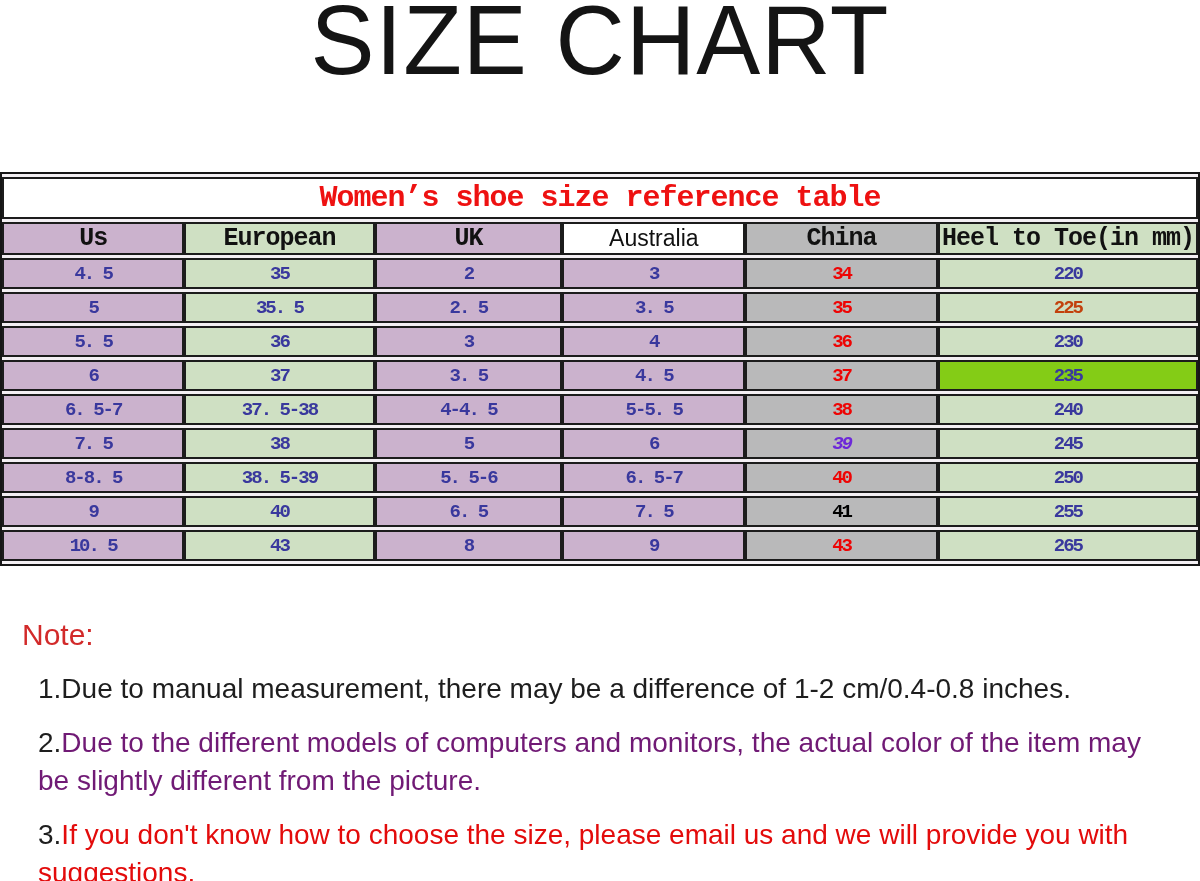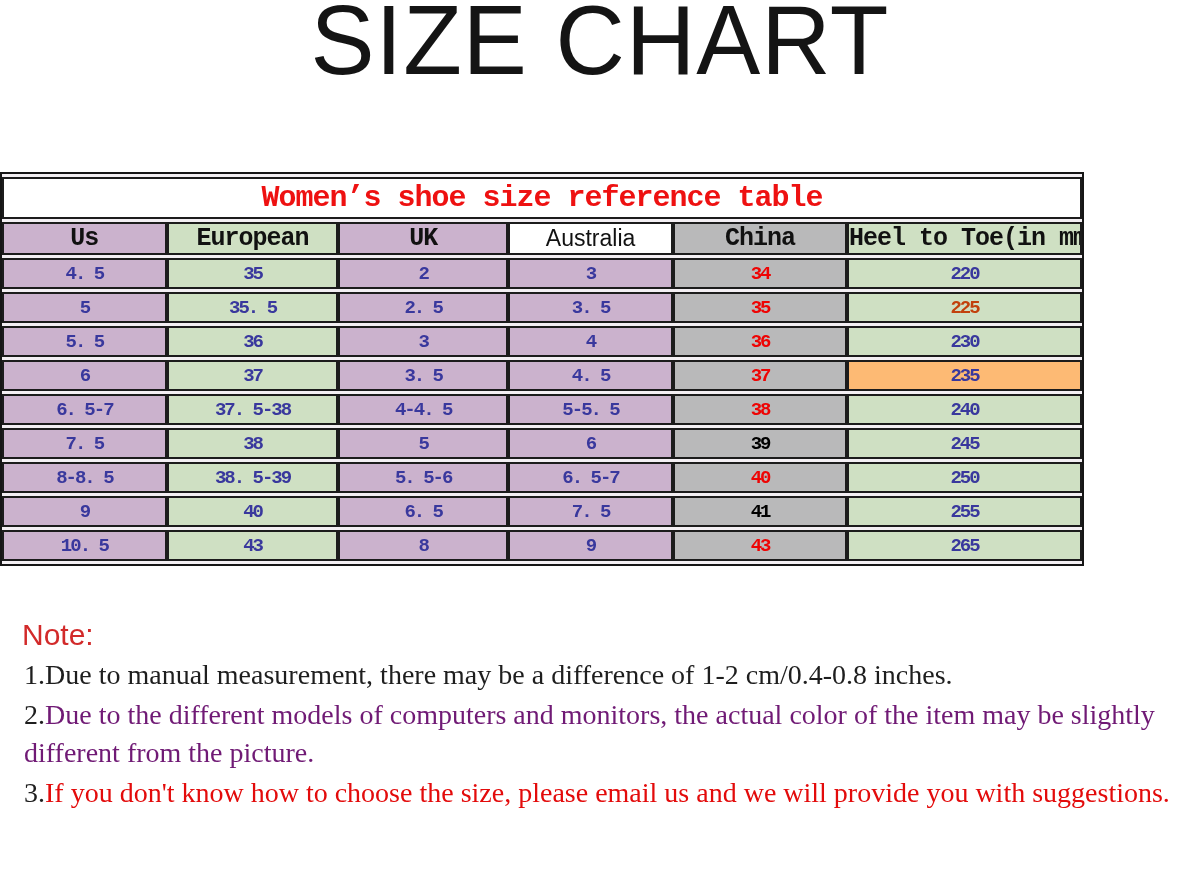--- a/index.html
+++ b/index.html
@@ -15,21 +15,21 @@
     font-family:"Liberation Sans",sans-serif;
     font-weight:400;
     font-size:96px;
     line-height:80px;
     letter-spacing:1px;
     color:#141414;
     transform:scaleY(1.02);
   }
   
   table.size-table{
-    width:1084px;
+    width:1200px;
     margin-top:92px;
     table-layout:fixed;
     border-collapse:separate;
     border-spacing:0 3px;
     background:#f3eff3;
     border:2px solid #161616;
     box-sizing:border-box;
   }
   td{
     border:2px solid #1c1c1c;
@@ -69,21 +69,21 @@
     letter-spacing:-2px;
   }
   
   .notes{
     margin:50px 14px 0 22px;
     font-family:"Liberation Sans",sans-serif;
     font-size:28px;
     line-height:38px;
   }
   .note-heading{font-size:30px;}
-  .note-item{margin:2px;font-family:Liberation Serif, serif;}
+  .note-item{margin:16px;}
 </style>
 </head>
 <body>
 
 <h1 class="page-title">SIZE CHART</h1>
 
 <table class="size-table">
   <colgroup>
     <col style="width:15.25%">
     <col style="width:15.9%">
@@ -129,36 +129,36 @@
         <td class="data-cell" style="background: rgb(203, 178, 205); color: rgb(57, 56, 157);">4</td>
         <td class="data-cell" style="background: rgb(185, 185, 186); color: rgb(238, 4, 4);">36</td>
         <td class="data-cell" style="background: rgb(207, 224, 195); color: rgb(57, 56, 157);">230</td>
       </tr>
       <tr>
         <td class="data-cell" style="background: rgb(203, 178, 205); color: rgb(57, 56, 157);">6</td>
         <td class="data-cell" style="background: rgb(207, 224, 195); color: rgb(57, 56, 157);">37</td>
         <td class="data-cell" style="background: rgb(203, 178, 205); color: rgb(57, 56, 157);">3. 5</td>
         <td class="data-cell" style="background: rgb(203, 178, 205); color: rgb(57, 56, 157);">4. 5</td>
         <td class="data-cell" style="background: rgb(185, 185, 186); color: rgb(238, 4, 4);">37</td>
-        <td class="data-cell" style="background: #fdba74; color: rgb(57, 56, 157);">235</td>
+        <td class="data-cell" style="background: #84cc16; color: rgb(57, 56, 157);">235</td>
       </tr>
       <tr>
         <td class="data-cell" style="background: rgb(203, 178, 205); color: rgb(57, 56, 157);">6. 5-7</td>
         <td class="data-cell" style="background: rgb(207, 224, 195); color: rgb(57, 56, 157);">37. 5-38</td>
         <td class="data-cell" style="background: rgb(203, 178, 205); color: rgb(57, 56, 157);">4-4. 5</td>
         <td class="data-cell" style="background: rgb(203, 178, 205); color: rgb(57, 56, 157);">5-5. 5</td>
         <td class="data-cell" style="background: rgb(185, 185, 186); color: rgb(238, 4, 4);">38</td>
         <td class="data-cell" style="background: rgb(207, 224, 195); color: rgb(57, 56, 157);">240</td>
       </tr>
       <tr>
         <td class="data-cell" style="background: rgb(203, 178, 205); color: rgb(57, 56, 157);">7. 5</td>
         <td class="data-cell" style="background: rgb(207, 224, 195); color: rgb(57, 56, 157);">38</td>
         <td class="data-cell" style="background: rgb(203, 178, 205); color: rgb(57, 56, 157);">5</td>
         <td class="data-cell" style="background: rgb(203, 178, 205); color: rgb(57, 56, 157);">6</td>
-        <td class="data-cell" style="background: rgb(185, 185, 186); color: #000000;">39</td>
+        <td class="data-cell" style="background: rgb(185, 185, 186); color: #6d28d9; font-style: italic;">39</td>
         <td class="data-cell" style="background: rgb(207, 224, 195); color: rgb(57, 56, 157);">245</td>
       </tr>
       <tr>
         <td class="data-cell" style="background: rgb(203, 178, 205); color: rgb(57, 56, 157);">8-8. 5</td>
         <td class="data-cell" style="background: rgb(207, 224, 195); color: rgb(57, 56, 157);">38. 5-39</td>
         <td class="data-cell" style="background: rgb(203, 178, 205); color: rgb(57, 56, 157);">5. 5-6</td>
         <td class="data-cell" style="background: rgb(203, 178, 205); color: rgb(57, 56, 157);">6. 5-7</td>
         <td class="data-cell" style="background: rgb(185, 185, 186); color: rgb(238, 4, 4);">40</td>
         <td class="data-cell" style="background: rgb(207, 224, 195); color: rgb(57, 56, 157);">250</td>
       </tr>

